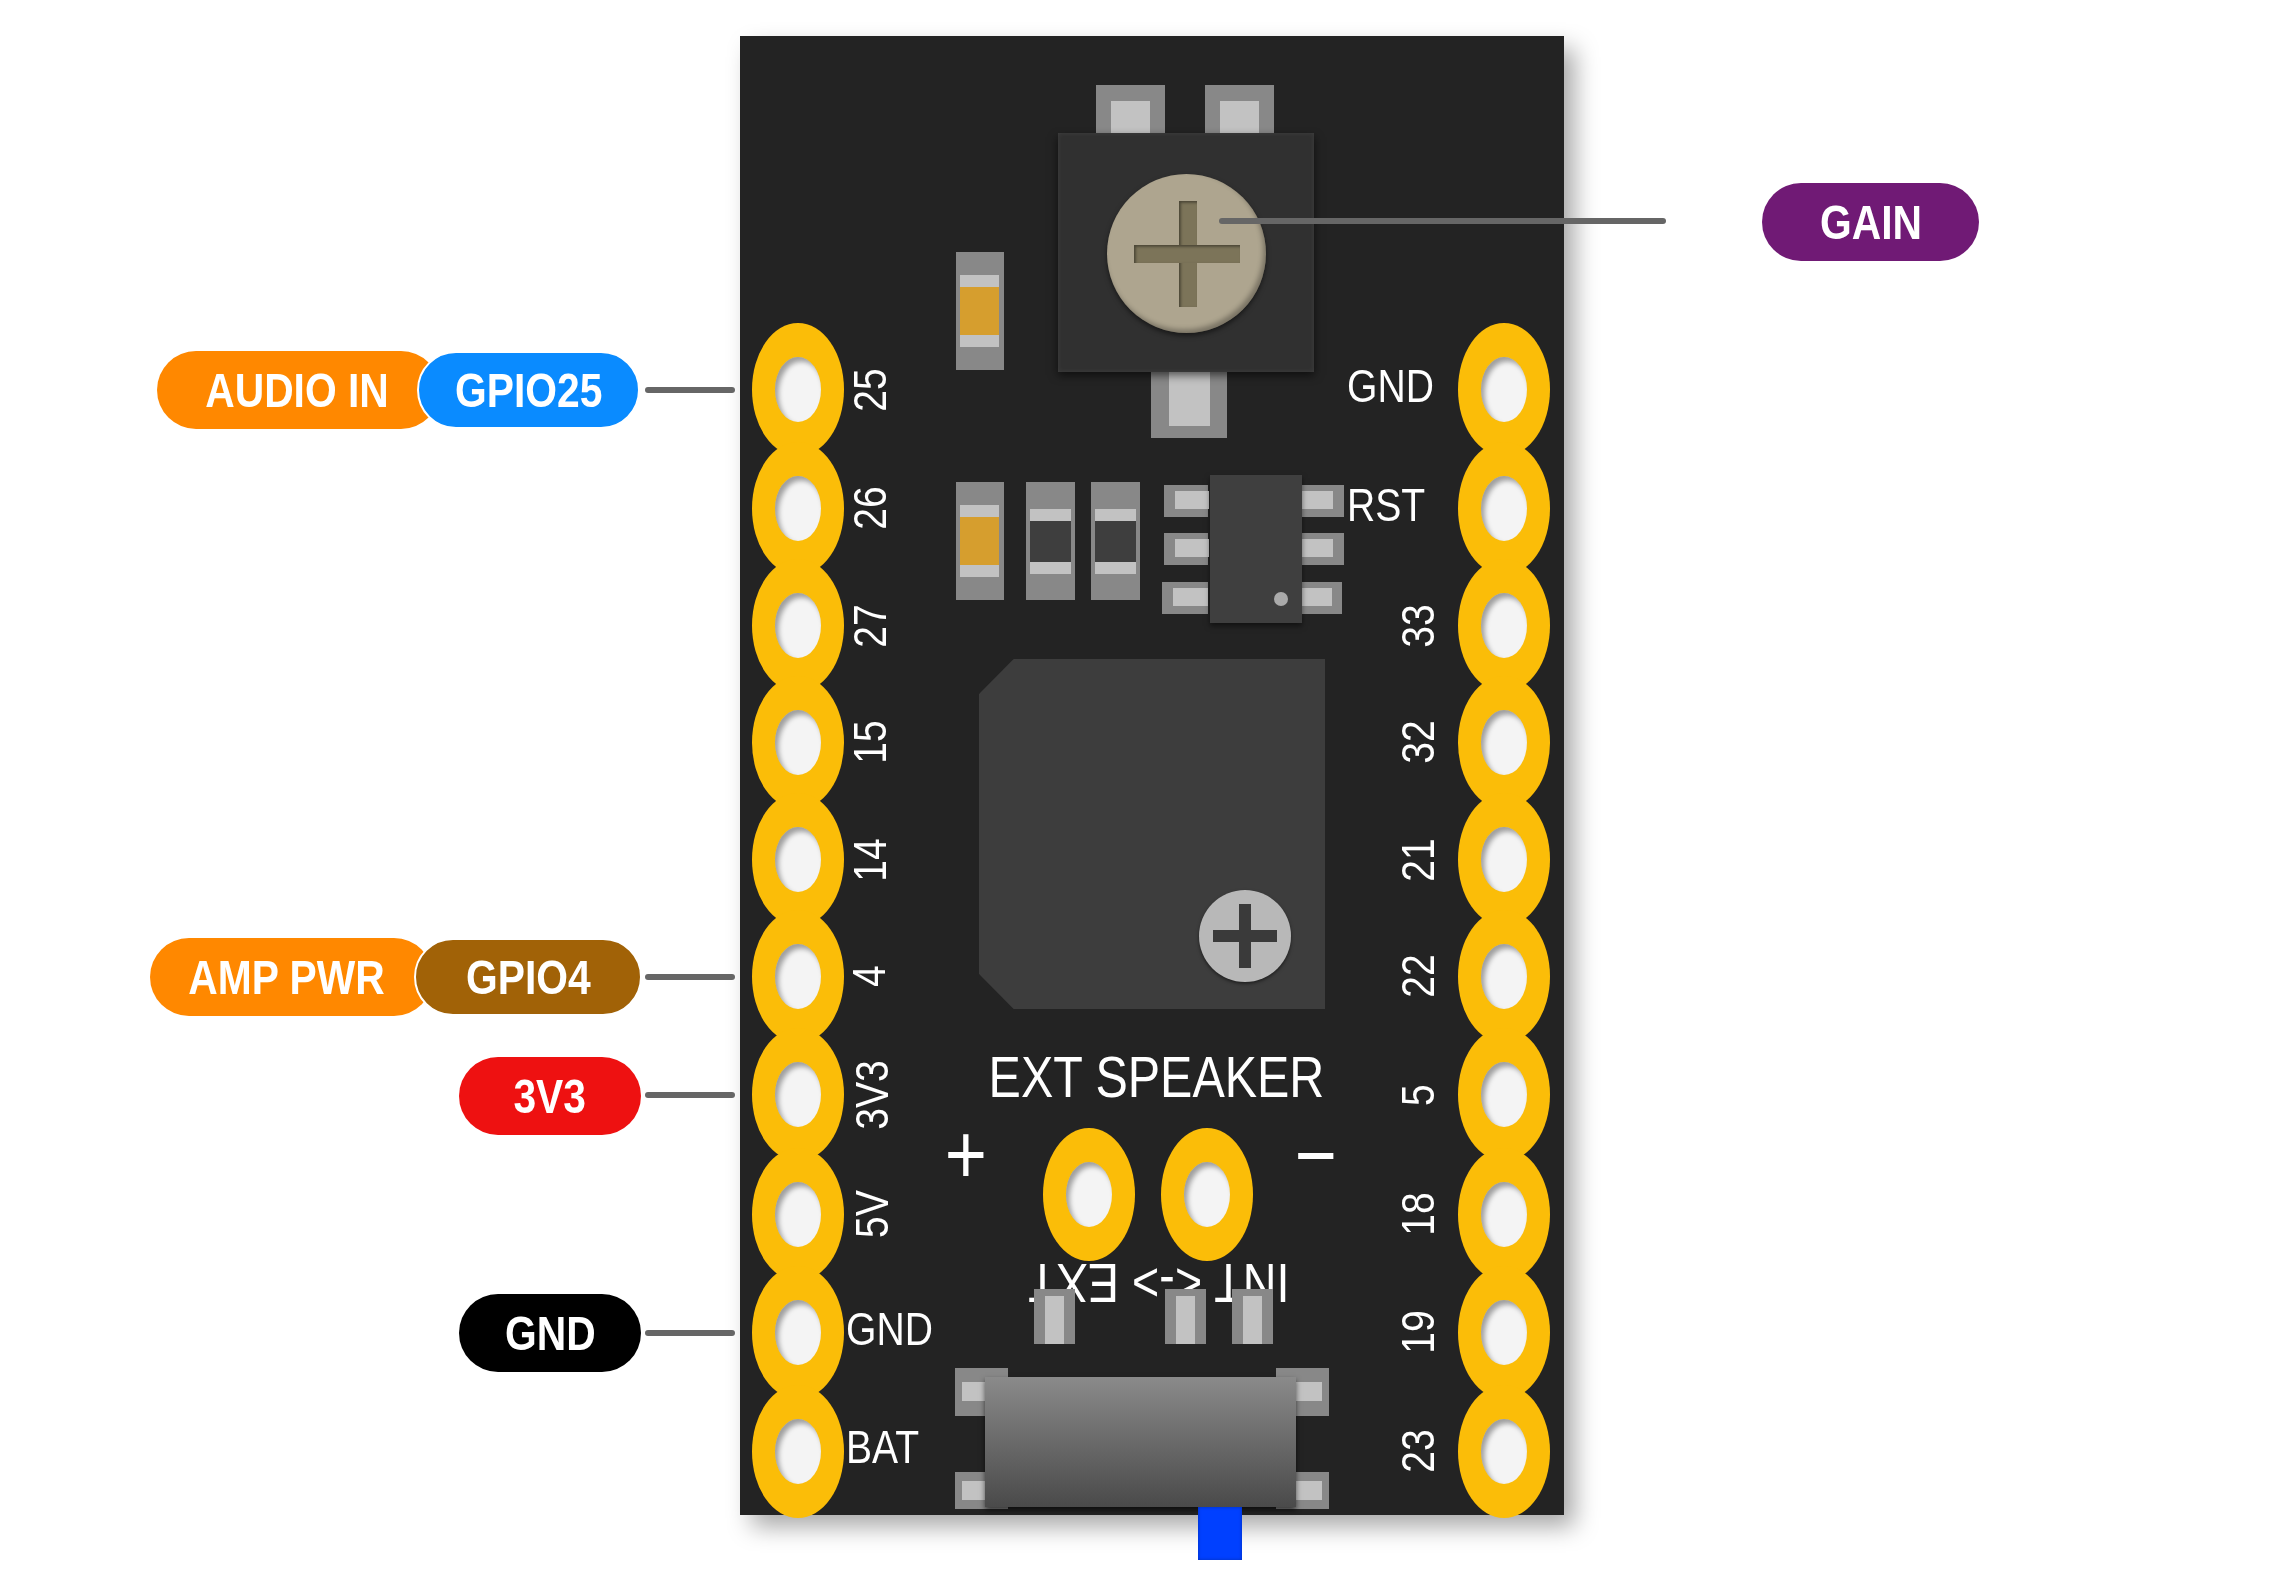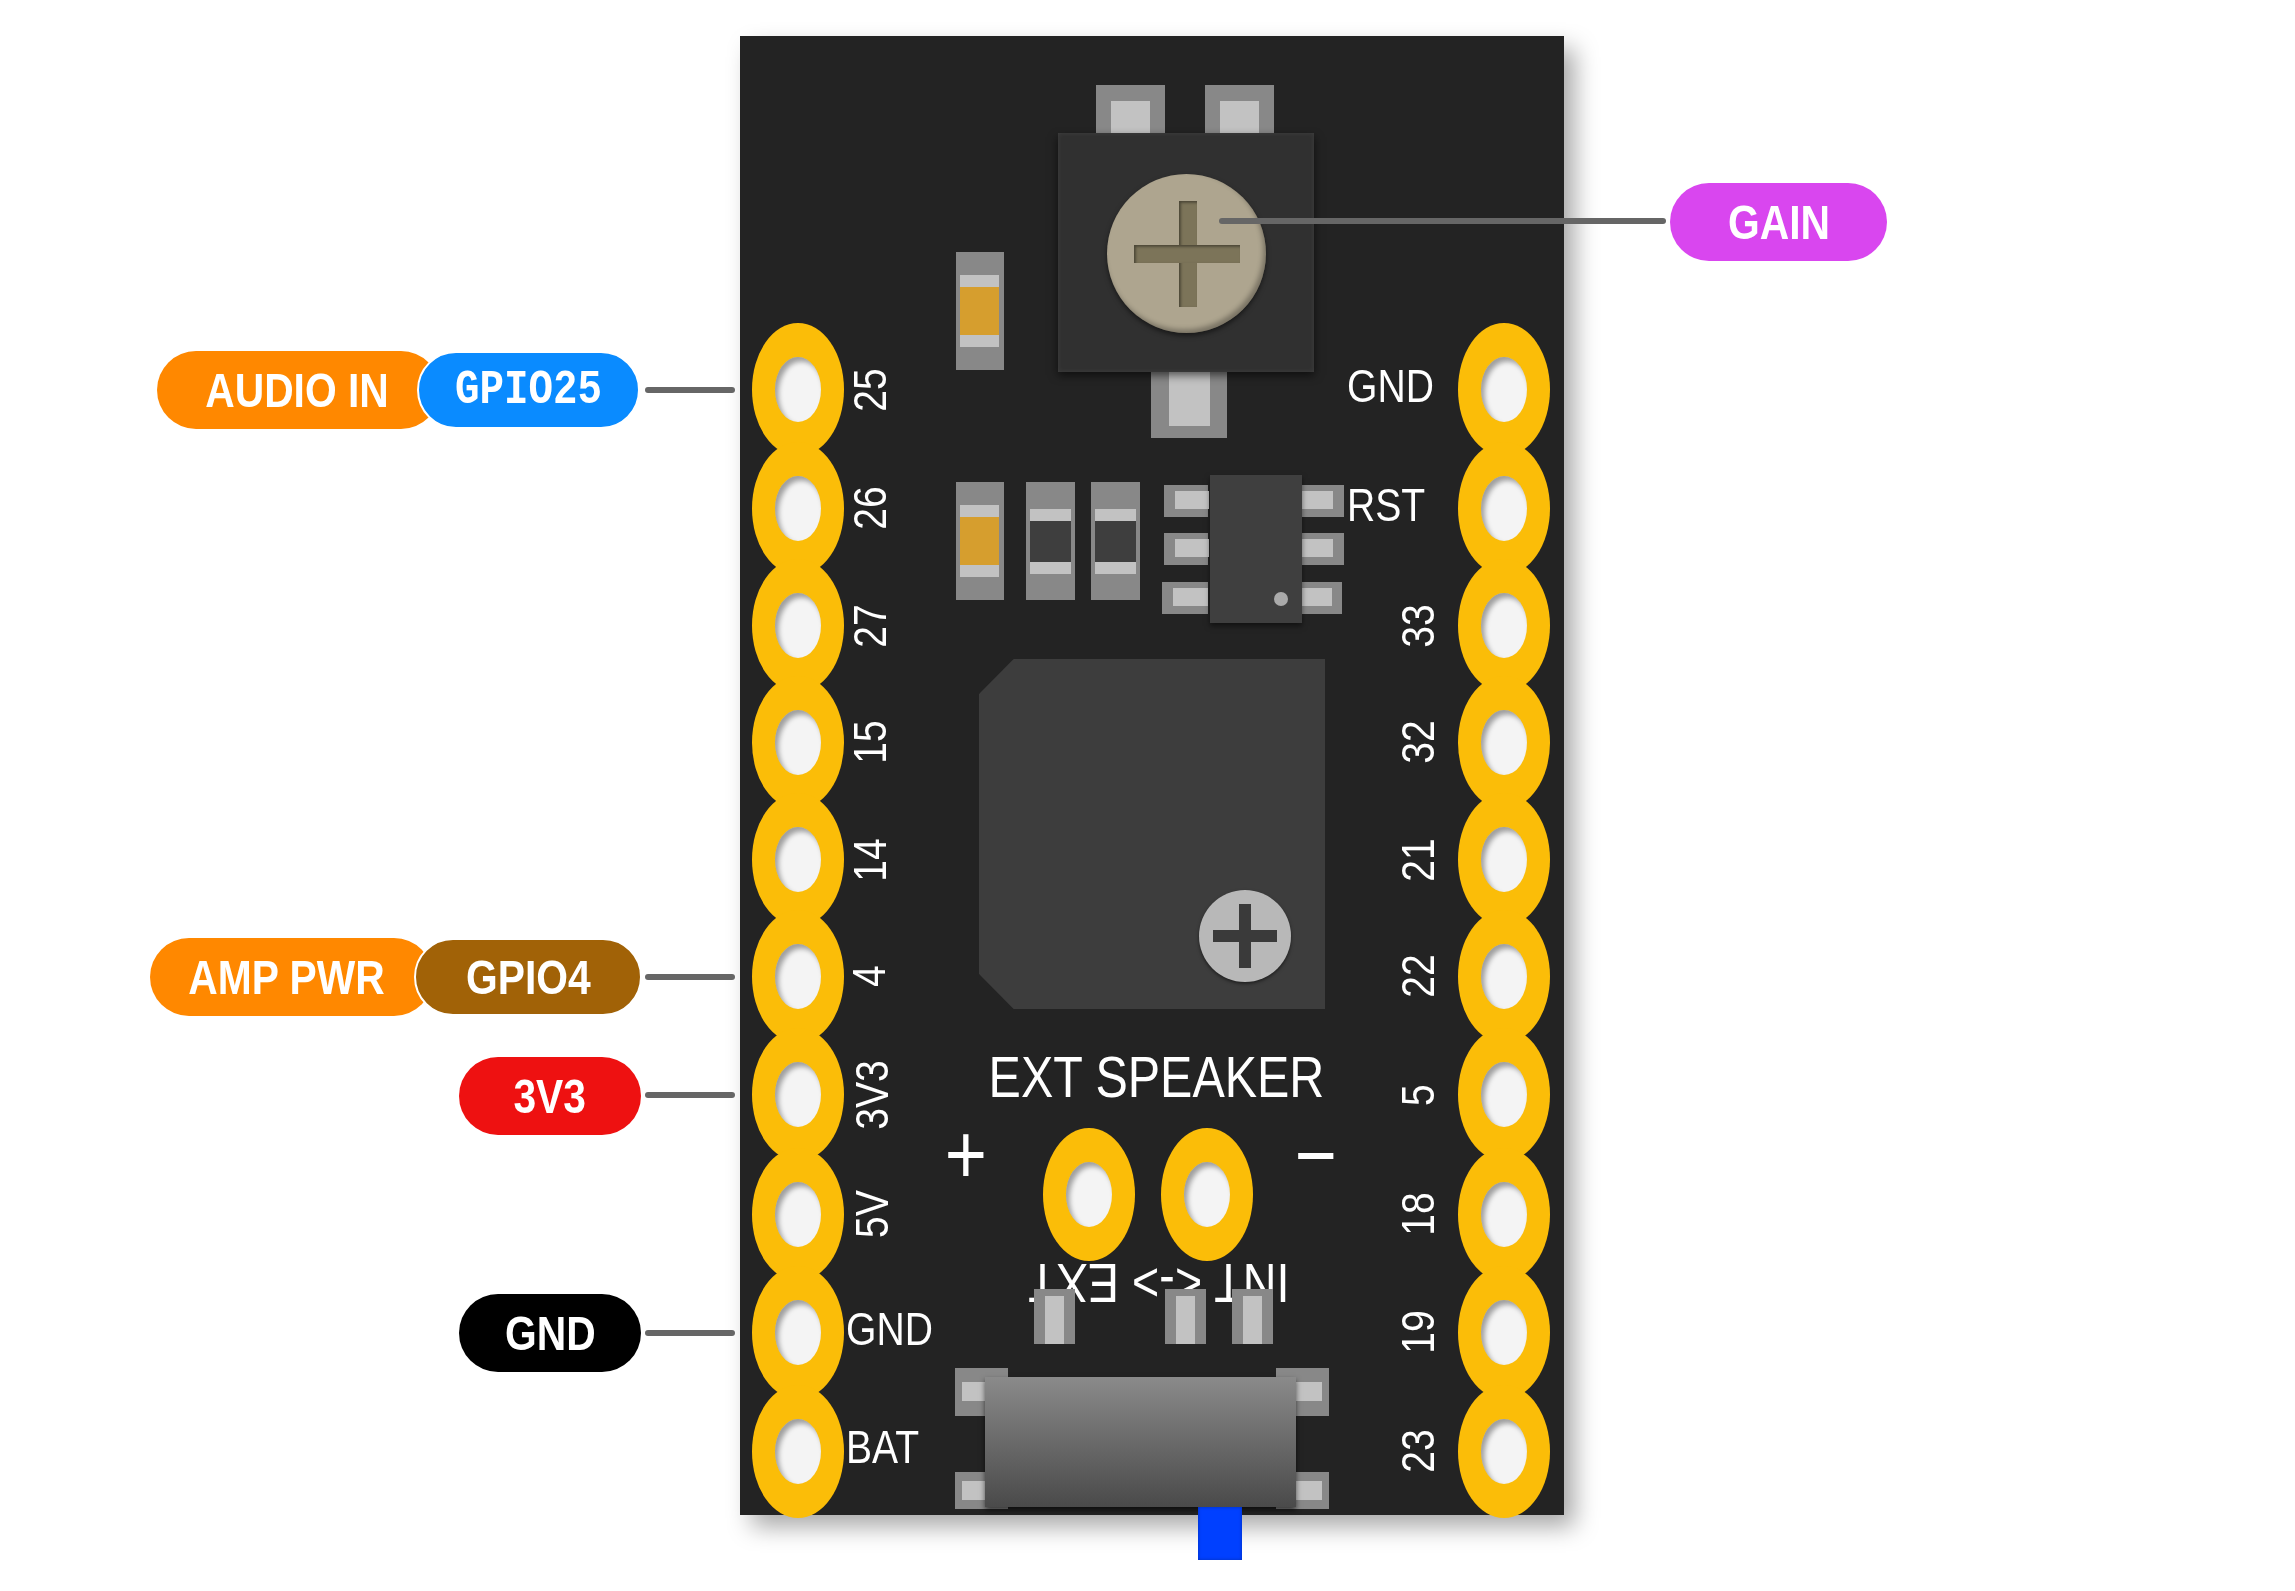--- a/index.html
+++ b/index.html
@@ -157,21 +157,21 @@
     <div class="pinlabel rot" style="left: 1392px; top: 1191px;">18</div>
     <div class="pin" style="left: 1458px; top: 1266px;"></div>
     <div class="pinlabel rot" style="left: 1392px; top: 1309px;">19</div>
     <div class="pin" style="left: 1458px; top: 1385px;"></div>
     <div class="pinlabel rot" style="left: 1392px; top: 1428px;">23</div>
   </div>
 
 <div class="callout" style="left:157px;top:351px;width:283px;background:#ff8800;justify-content:flex-start;padding-left:32px;box-sizing:border-box;">
     <span>AUDIO IN</span>
   </div>
-<div class="callout" style="left:417px;top:351px;width:223px;background:#0a8bff;border:2.7px solid #ffffff;box-sizing:border-box;font-family:Liberation Mono, monospace;">
+<div class="callout" style="left:417px;top:351px;width:223px;background:#0a8bff;border:2.7px solid #ffffff;box-sizing:border-box;">
     <span>GPIO25</span>
   </div>
 <div class="leader" style="left:645px;top:387px;width:90px;"></div>
 
 <div class="callout" style="left:150px;top:938px;width:283px;background:#ff8800;justify-content:flex-start;padding-left:21px;box-sizing:border-box;">
     <span>AMP PWR</span>
   </div>
 <div class="callout" style="left:414px;top:938px;width:228px;background:#a16207;border:2.7px solid #ffffff;box-sizing:border-box;">
     <span>GPIO4</span>
   </div>
@@ -181,16 +181,16 @@
     <span>3V3</span>
   </div>
 <div class="leader" style="left:645px;top:1092px;width:90px;"></div>
 
 <div class="callout" style="left:459px;top:1294px;width:182px;background:#000000;">
     <span>GND</span>
   </div>
 <div class="leader" style="left:645px;top:1330px;width:90px;"></div>
 
 <div class="leader" style="left:1219px;top:218px;width:447px;"></div>
-<div class="callout" style="left:1670px;top:183px;width:217px;background:#d946ef;">
+<div class="callout" style="left:1762px;top:183px;width:217px;background:#701a75;">
     <span>GAIN</span>
   </div>
 
 
 </body></html>

